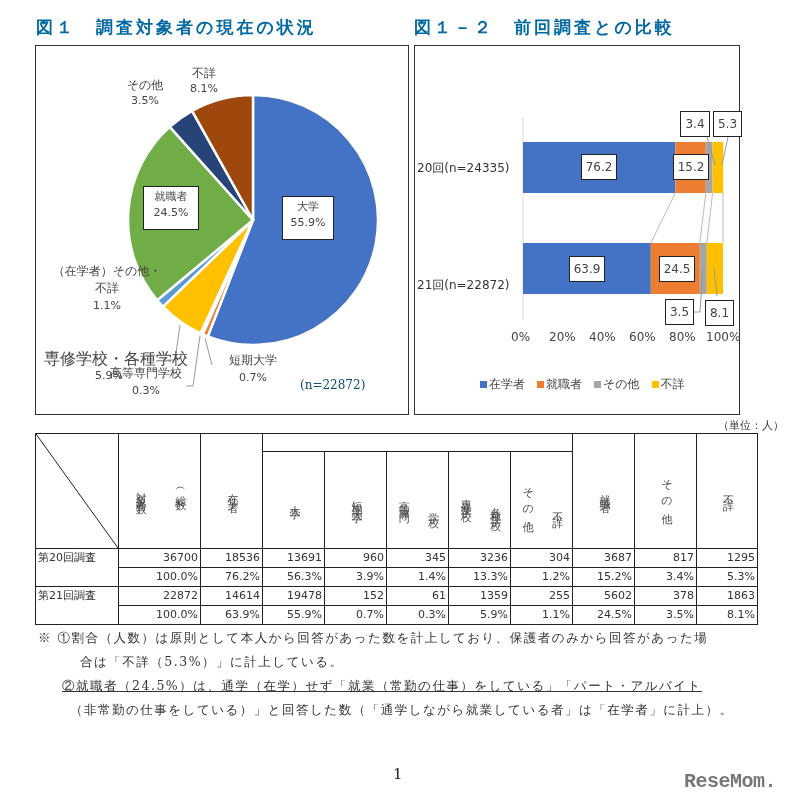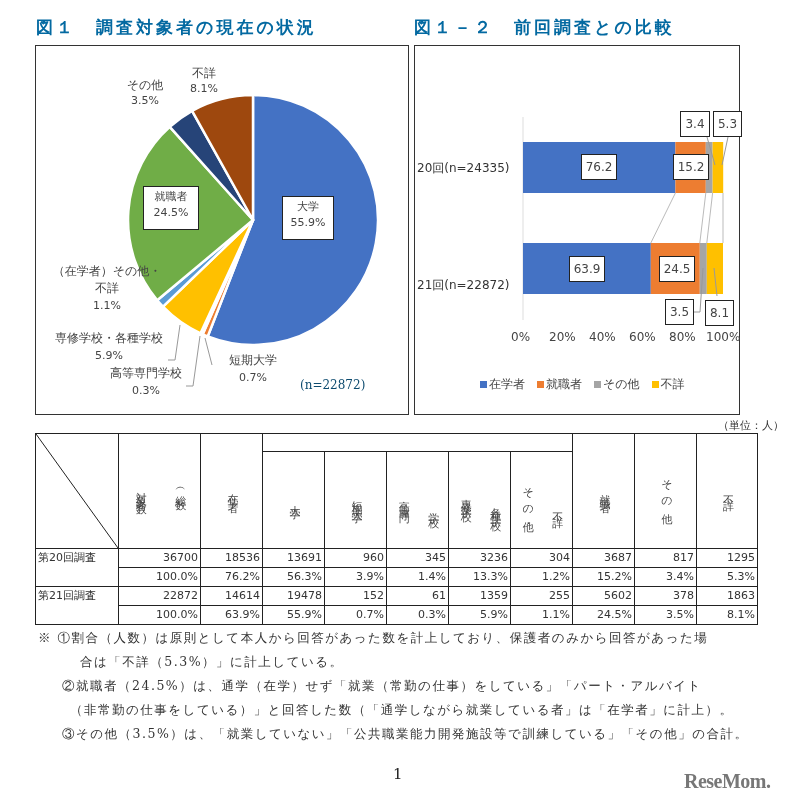--- a/index.html
+++ b/index.html
@@ -14,21 +14,21 @@
   .catlbl { font-size:12px; color:#333; white-space:nowrap; }
   .legend { font-size:12px; color:#444; display:flex; gap:12px; align-items:center; }
   .legend .sw { display:inline-block; width:7px; height:7px; margin-right:2px; vertical-align:middle; }
   table.data { position:absolute; left:35px; top:433px; border-collapse:collapse; font-size:11px; color:#333; }
   table.data td { border:1px solid #222; padding:0 2px; }
   .vert { writing-mode:vertical-rl; text-orientation:upright; letter-spacing:4px; font-size:11px; color:#444; margin:0 auto; }
   .num { text-align:right; line-height:18px; height:18px; }
   .notes { font-family:"DejaVu Serif", serif; font-size:12.5px; color:#333; letter-spacing:1.5px; line-height:24px; white-space:nowrap; }
   .unit { font-size:11px; color:#333; }
   .pagenum { font-family:"DejaVu Serif", serif; font-size:15px; color:#222; }
-  .logo { font-family:Liberation Serif, serif; font-weight:bold; font-size:20px; color:#777; letter-spacing:-0.5px; }
+  .logo { font-family:Liberation Mono, monospace; font-weight:bold; font-size:20px; color:#777; letter-spacing:-0.5px; }
 </style>
 </head>
 <body>
 
 <div class="abs fig-title" style="left:36px; top:16px;">図１　調査対象者の現在の状況</div>
 <div class="abs frame" style="left:35px; top:45px; width:372px; height:368px;"></div>
 
 <svg class="abs" style="left:0; top:0;" width="410" height="420">
   <g stroke="#fff" stroke-width="2.5" stroke-linejoin="round">
     <path fill="#4472C4" d="M253,220 L253,95 A125,125 0 1,1 207.7,336.5 Z"></path>
@@ -63,21 +63,21 @@
 <div class="abs lbl" style="left:182px; top:66px; width:44px;">
   <div style="font-size:12px;">不詳</div>
   <div>8.1%</div>
 </div>
 <div class="abs lbl" style="left:42px; top:263px; width:130px; line-height:17px;">
   <div style="font-size:12px;">（在学者）その他・</div>
   <div style="font-size:12px;">不詳</div>
   <div>1.1%</div>
 </div>
 <div class="abs lbl" style="left:44px; top:330px; width:130px; line-height:17px;">
-  <div style="font-size:12px;">専修学校・各種学校</div>
+  <div style="font-size:16px;margin-top:20px;">専修学校・各種学校</div>
   <div>5.9%</div>
 </div>
 <div class="abs lbl" style="left:98px; top:365px; width:96px; line-height:17px;">
   <div style="font-size:12px;">高等専門学校</div>
   <div>0.3%</div>
 </div>
 <div class="abs lbl" style="left:222px; top:352px; width:62px; line-height:17px;">
   <div style="font-size:12px;">短期大学</div>
   <div>0.7%</div>
 </div>
@@ -265,19 +265,18 @@
     <td class="num">24.5%</td>
     <td class="num">3.5%</td>
     <td class="num">8.1%</td>
   </tr>
 </tbody>
   </table>
 
 <div class="abs notes" style="left:38px; top:626px;">
   <div>※ ①割合（人数）は原則として本人から回答があった数を計上しており、保護者のみから回答があった場</div>
   <div style="padding-left:42px;">合は「不詳（5.3%）」に計上している。</div>
-  <div style="padding-left:24px;">②就職者（24.5%）は、通学（在学）せず「就業（常勤の仕事）をしている」「パート・アルバイト</div>
+  <div style="padding-left:24px;text-decoration:underline;">②就職者（24.5%）は、通学（在学）せず「就業（常勤の仕事）をしている」「パート・アルバイト</div>
   <div style="padding-left:32px;">（非常勤の仕事をしている）」と回答した数（「通学しながら就業している者」は「在学者」に計上）。</div>
-  <div style="padding-left:24px;">③その他（3.5%）は、「就業していない」「公共職業能力開発施設等で訓練している」「その他」の合計。</div>
 </div>
 
 <div class="abs pagenum" style="left:393px; top:765px;">1</div>
 <div class="abs logo" style="left:684px; top:770px;">ReseMom.</div>
 
 </body></html>

